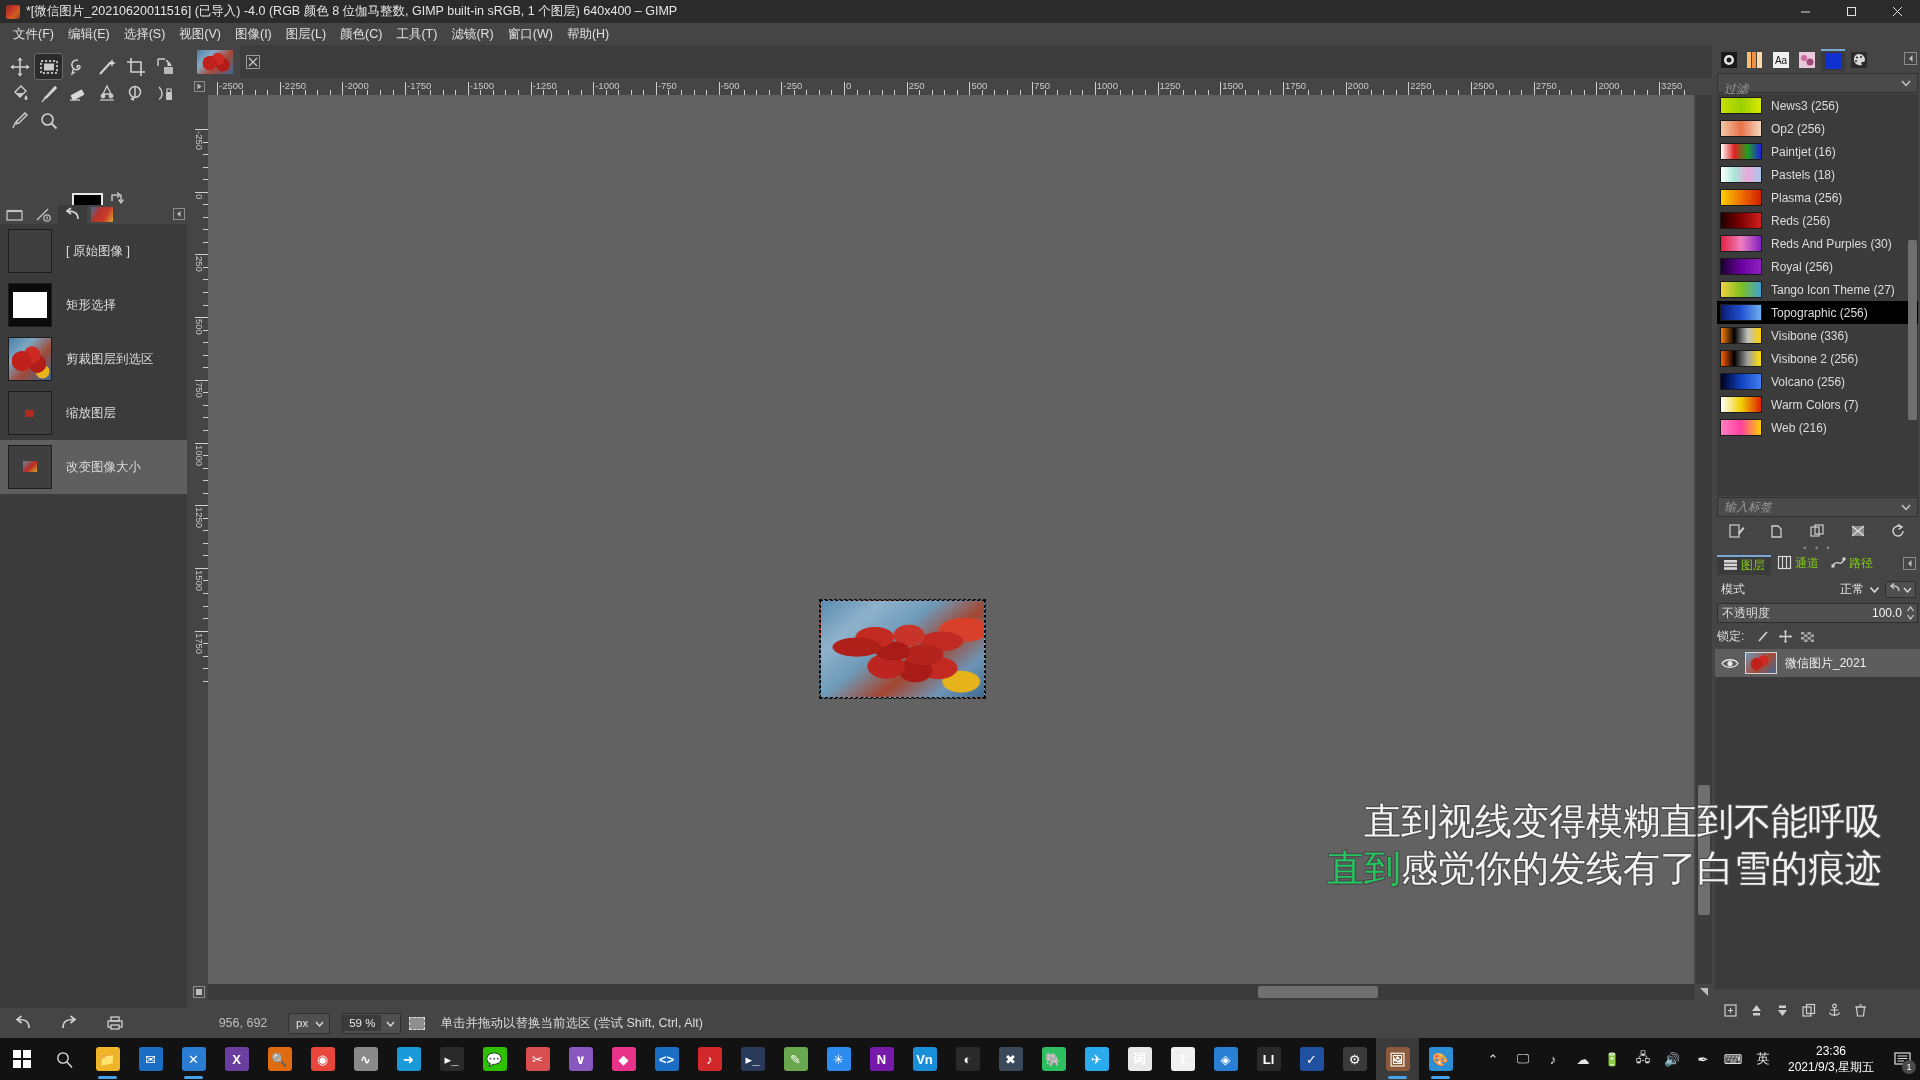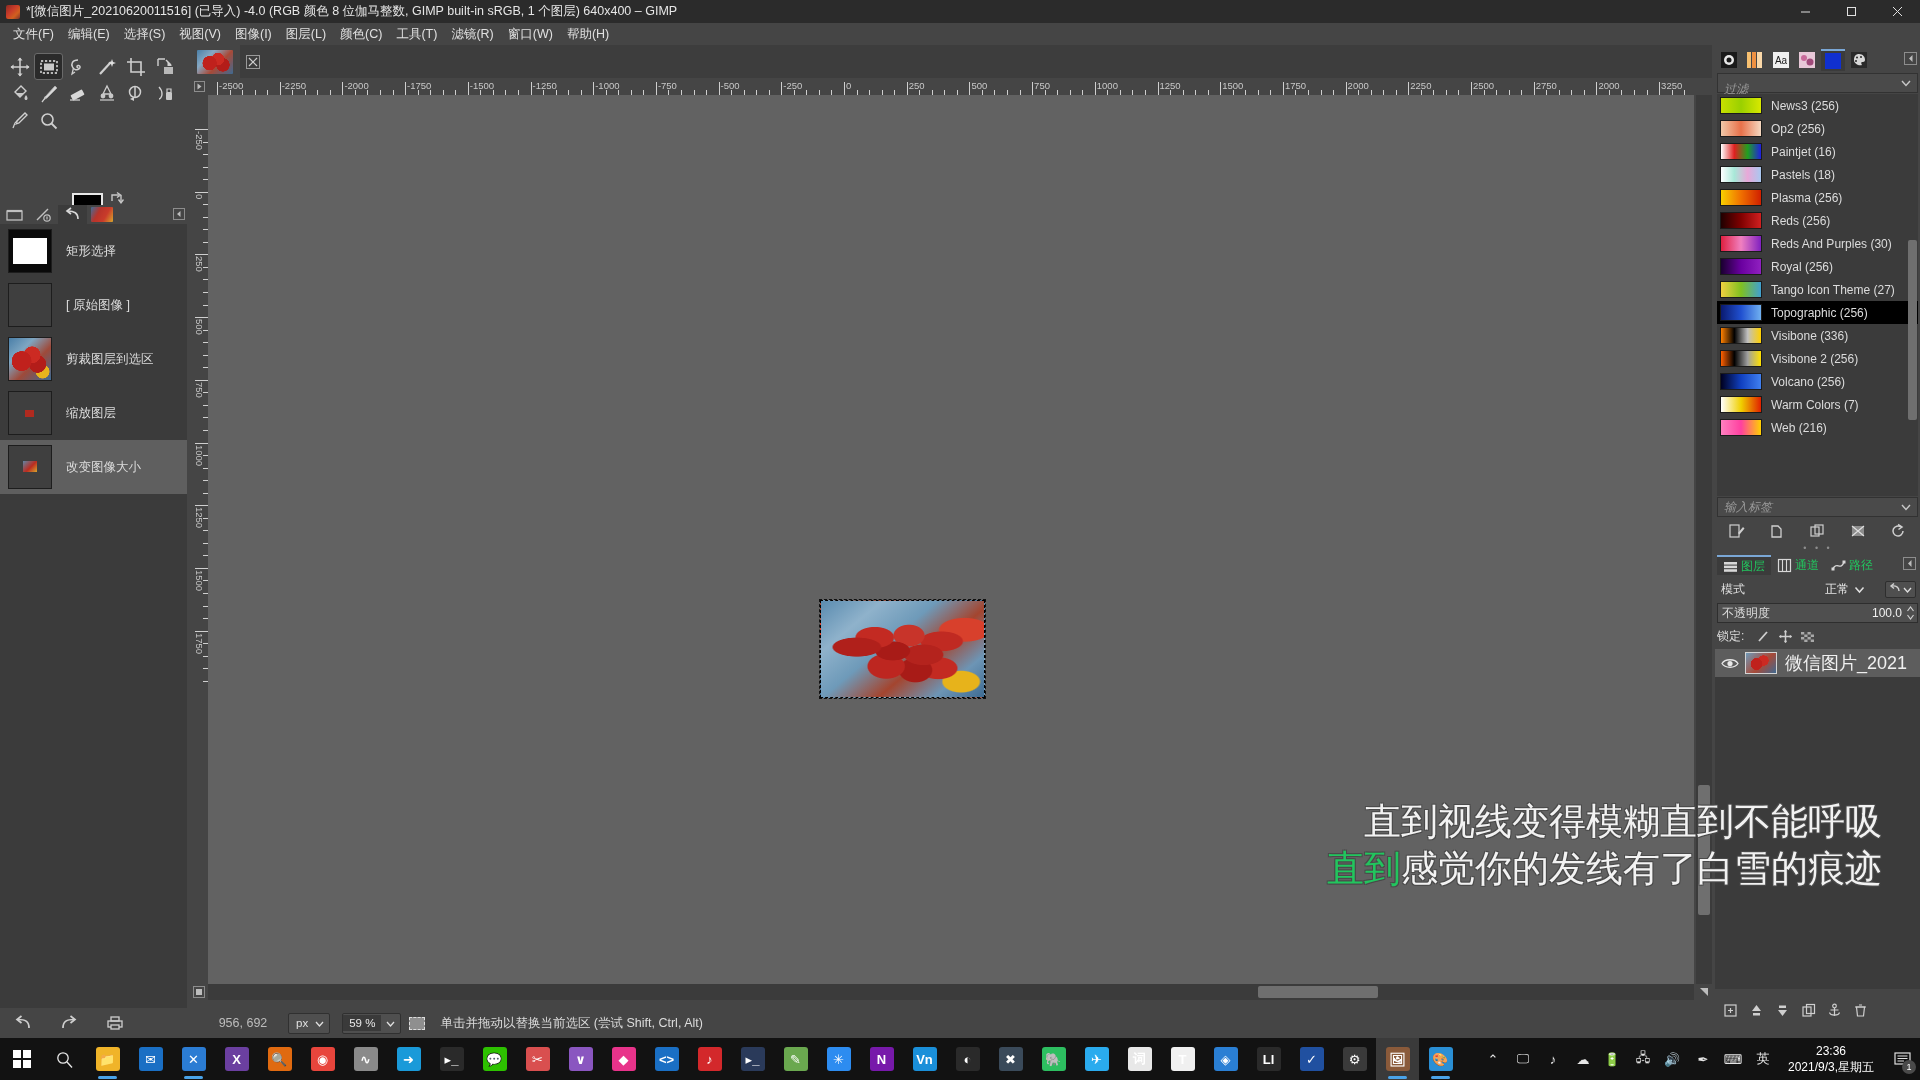--- a/index.html
+++ b/index.html
@@ -138,40 +138,40 @@
   .glabel{margin-left:9px;font-size:12px;color:#dcdcdc;white-space:nowrap;}
   .grad-scroll{position:absolute;right:3px;top:195px;width:9px;height:180px;background:#6f6f6f;border-radius:2px;}
   .rd-tagbar{position:absolute;left:2px;top:452px;width:201px;height:20px;background:#4a4a4a;border:1px solid #323232;box-sizing:border-box;display:flex;align-items:center;}
   .rd-tagbar span{font-size:12px;color:#9a9a9a;font-style:italic;padding-left:6px;}
   .rd-btnrow{position:absolute;left:2px;top:474px;width:201px;height:24px;display:flex;align-items:center;justify-content:space-around;}
   .rbtn{width:30px;height:20px;display:flex;align-items:center;justify-content:center;}
   .rd-grip{position:absolute;left:78px;top:500px;width:50px;height:6px;display:flex;align-items:center;justify-content:center;letter-spacing:3px;color:#8d8d8d;font-size:9px;}
 
   .layers{position:absolute;left:0;top:508px;width:205px;height:472px;background:#454545;}
   .ly-tabs{position:absolute;left:2px;top:2px;width:201px;height:20px;display:flex;align-items:center;}
-  .lytab{height:20px;display:flex;align-items:center;padding:0 6px;font-size:12px;color:#22c55e;}
+  .lytab{height:20px;display:flex;padding:0 6px;font-size:12px;color:#84cc16;}
   .lytab.active{background:#3b3b3b;border-top:2px solid #7aa7d6;box-sizing:border-box;}
   .ly-collapse{position:absolute;right:3px;top:4px;width:14px;height:14px;}
-  .ly-mode{position:absolute;left:2px;top:26px;width:201px;height:21px;display:flex;align-items:center;gap:15px;}
+  .ly-mode{position:absolute;left:2px;top:26px;width:201px;height:21px;display:flex;align-items:center;}
   .ly-mode .lbl{font-size:12px;color:#dcdcdc;margin-left:4px;}
   .ly-mode .sel{margin-left:auto;display:flex;align-items:center;font-size:12px;color:#e6e6e6;}
   .ly-opacity{position:absolute;left:2px;top:50px;width:201px;height:20px;background:#4f4f4f;border:1px solid #2e2e2e;box-sizing:border-box;display:flex;align-items:center;}
   .ly-opacity .lbl{font-size:12px;color:#dcdcdc;padding-left:4px;}
   .ly-opacity .val{margin-left:auto;font-size:12px;color:#f0f0f0;padding-right:4px;}
   .ly-lock{position:absolute;left:2px;top:73px;width:201px;height:20px;display:flex;align-items:center;}
   .ly-lock .lbl{font-size:12px;color:#dcdcdc;margin-right:8px;}
   .ly-lock .lk{width:22px;height:18px;display:flex;align-items:center;justify-content:center;}
   .ly-list{position:absolute;left:0;top:96px;width:205px;height:340px;background:#3b3b3b;}
   .ly-row{display:flex;align-items:center;height:28px;background:#5d5d5d;}
   .ly-eye{width:30px;display:flex;align-items:center;justify-content:center;}
   .ly-thumb{width:32px;height:22px;border:1px solid #d4d4d4;box-sizing:border-box;background:
       radial-gradient(circle at 35% 55%,#c0211c 0 26%,transparent 27%),
       radial-gradient(circle at 58% 38%,#cc2a22 0 24%,transparent 25%),
       linear-gradient(135deg,#6e9ab9 0%,#a84a38 55%,#3e6a92 100%);}
-  .ly-name{margin-left:8px;font-size:18px;color:#f0f0f0;white-space:nowrap;overflow:hidden;}
+  .ly-name{margin-left:8px;font-size:12px;color:#f0f0f0;white-space:nowrap;overflow:hidden;}
   .ly-btnrow{position:absolute;left:0;bottom:4px;width:205px;height:22px;display:flex;align-items:center;padding-left:4px;box-sizing:border-box;}
   .lybtn{width:22px;height:20px;display:flex;align-items:center;justify-content:center;margin-right:4px;}
 
   
   .lyrics{position:absolute;right:38px;top:798px;text-align:right;pointer-events:none;}
   .lyr-line{font-size:37px;line-height:47px;color:#f2f2f2;font-family:"DejaVu Sans","Liberation Sans",sans-serif;
     text-shadow:-1px -1px 0 #4a4a4a,1px -1px 0 #4a4a4a,-1px 1px 0 #4a4a4a,1px 1px 0 #4a4a4a;white-space:nowrap;}
   .lyr-hl{color:#22c55e;}
 
   
@@ -368,26 +368,26 @@
       </div>
       <div class="hist-expand">
         <svg width="12" height="12" viewBox="0 0 12 12">
             <rect x="0.5" y="0.5" width="11" height="11" fill="none" stroke="#8d8d8d"></rect>
             <path d="M7.5 3 L4 6 L7.5 9 Z" fill="#bdbdbd"></path>
           </svg>
       </div>
     </div>
     <div class="hist-list" id="histlist">
         <div class="hist-row">
+          <div class="hist-thumb th-empty"></div>
+          <div class="hist-label">[ 原始图像 ]</div>
+        </div>
+        <div class="hist-row">
           <div class="hist-thumb th-rect"></div>
           <div class="hist-label">矩形选择</div>
-        </div>
-        <div class="hist-row">
-          <div class="hist-thumb th-empty"></div>
-          <div class="hist-label">[ 原始图像 ]</div>
         </div>
         <div class="hist-row">
           <div class="hist-thumb th-photo"></div>
           <div class="hist-label">剪裁图层到选区</div>
         </div>
         <div class="hist-row">
           <div class="hist-thumb th-small"></div>
           <div class="hist-label">缩放图层</div>
         </div>
         <div class="hist-row sel">

